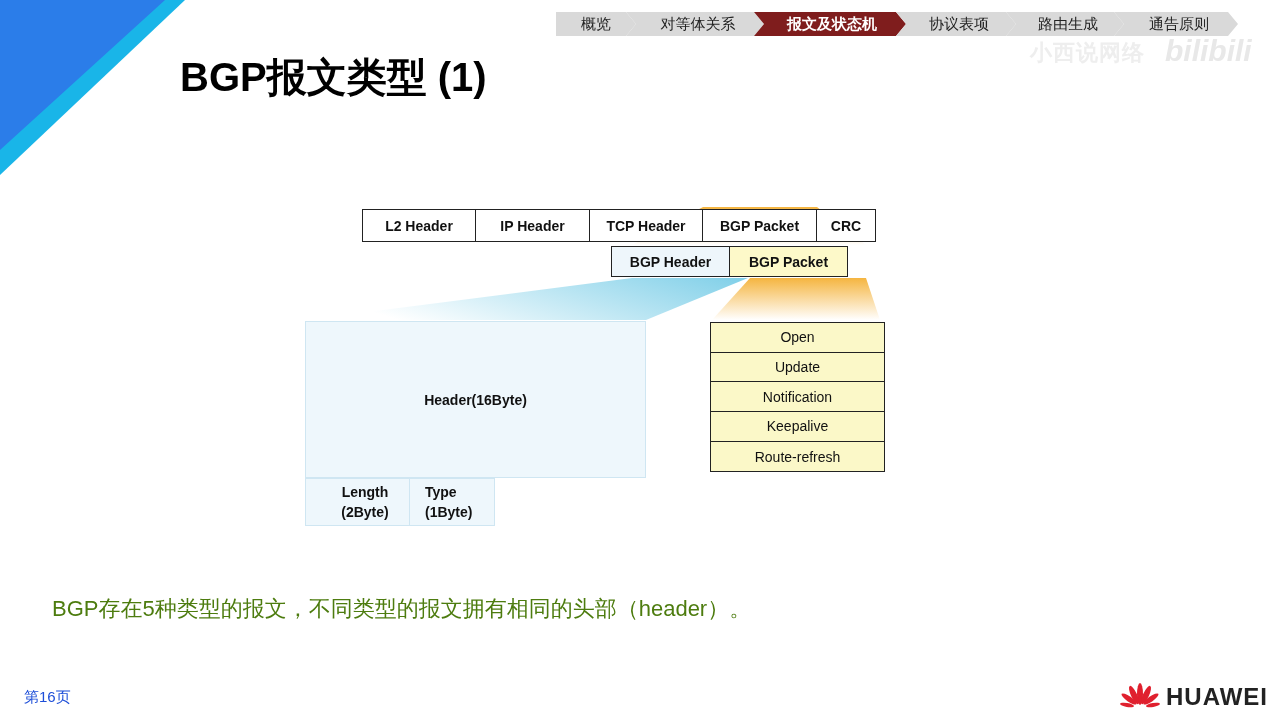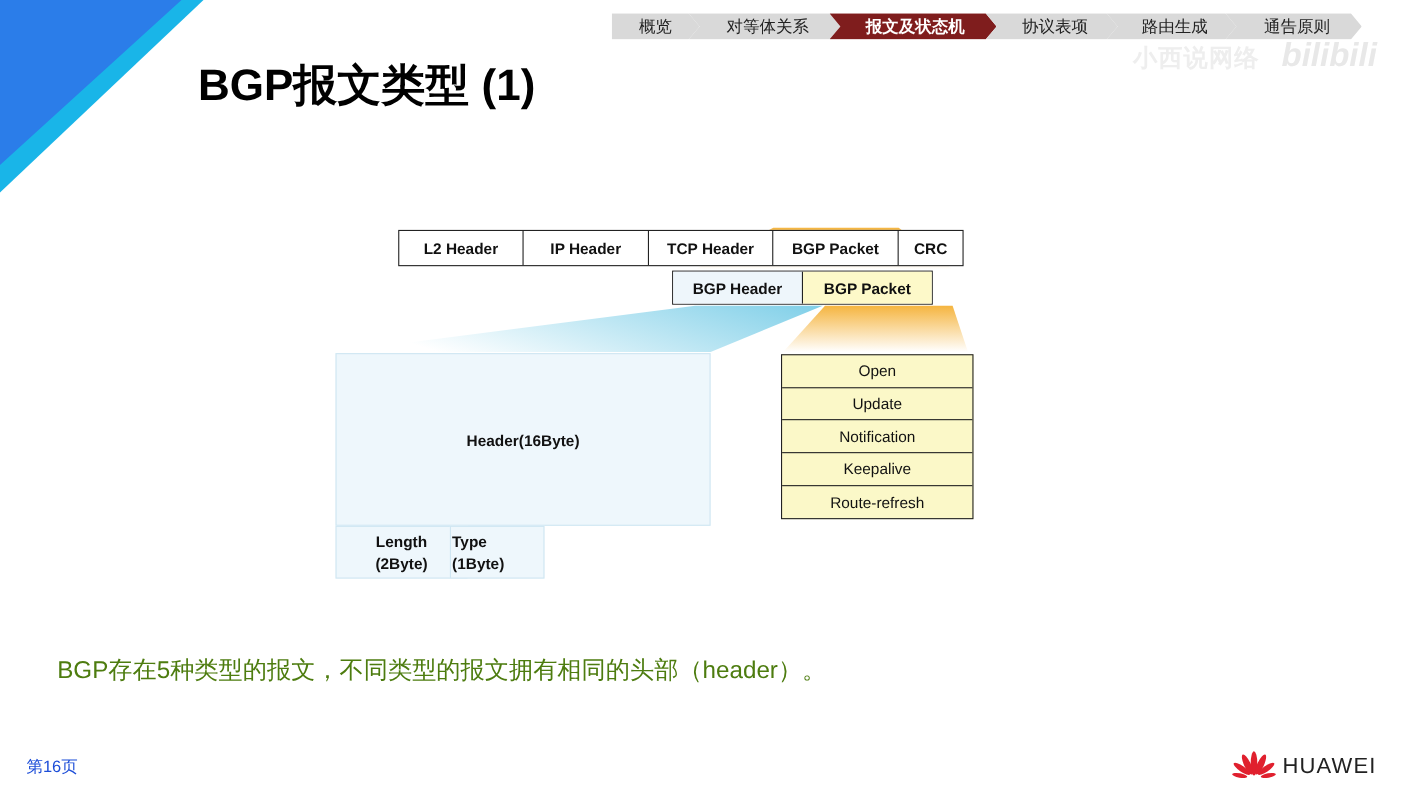--- a/index.html
+++ b/index.html
@@ -28,35 +28,35 @@
   .row2 { position: absolute; left: 611px; top: 246px; height: 31px; display: flex; border: 1.5px solid #222; }
   .row2 .c { height: 100%; display: flex; align-items: center; justify-content: center; font-size: 14px; font-weight: bold; }
   .row2 .c.hdr { background: #eef6fb; border-right: 1.5px solid #222; width: 118px; }
   .row2 .c.pkt { background: #fdf9c9; width: 117px; }
 
   .marker { position: absolute; left: 305px; top: 321px; width: 341px; height: 157px; background: #eef7fc; border: 1px solid #cfe6f2;
     display: flex; align-items: center; justify-content: center; font-size: 14px; font-weight: bold; }
   .len { position: absolute; left: 305px; top: 478px; width: 120px; height: 48px; background: #eef7fc; border: 1px solid #cfe6f2;
     font-size: 14px; font-weight: bold; display: flex; align-items: center; justify-content: center; text-align: center; line-height: 20px; }
   .typ { position: absolute; left: 409px; top: 478px; width: 86px; height: 48px; background: #eef7fc; border: 1px solid #cfe6f2;
-    font-size: 14px; font-weight: bold; display: flex; align-items: center; padding-left: 1px; line-height: 20px; }
+    font-size: 14px; font-weight: bold; display: flex; align-items: center; padding-left: 15px; line-height: 20px; }
 
   .types { position: absolute; left: 710px; top: 322px; width: 175px; border: 1.5px solid #222; background: #fbf8c8; }
   .types .t { height: 29.7px; display: flex; align-items: center; justify-content: center; font-size: 14px; border-bottom: 1.5px solid #222; }
   .types .t:last-child { border-bottom: none; }
 
   .funnel { position: absolute; left: 0; top: 0; width: 1280px; height: 720px; pointer-events: none; }
 
   .reddot { position: absolute; left: 647px; top: 230px; width: 3px; height: 3px; background: #d0103a; border-radius: 50%; }
 
   .desc { position: absolute; left: 52px; top: 594px; font-size: 22px; color: #4d7c0f; }
   .pagenum { position: absolute; left: 24px; top: 688px; font-size: 15px; color: #1d4ed8; }
 
   .logo { position: absolute; left: 1120px; top: 682px; display: flex; align-items: center; }
-  .logo-text { font-size: 20px; font-weight: normal; color: #222; margin-left: 6px; letter-spacing: 1px; }
+  .logo-text { font-size: 24px; font-weight: bold; color: #222; margin-left: 6px; letter-spacing: 1px; }
 </style>
 </head>
 <body>
 
 <svg class="corner" viewBox="0 0 200 180">
   <polygon points="0,0 185,0 0,175" fill="#19b5e8"></polygon>
   <polygon points="0,0 165,0 0,150" fill="#2b7de9"></polygon>
 </svg>
 
 <div class="nav">

